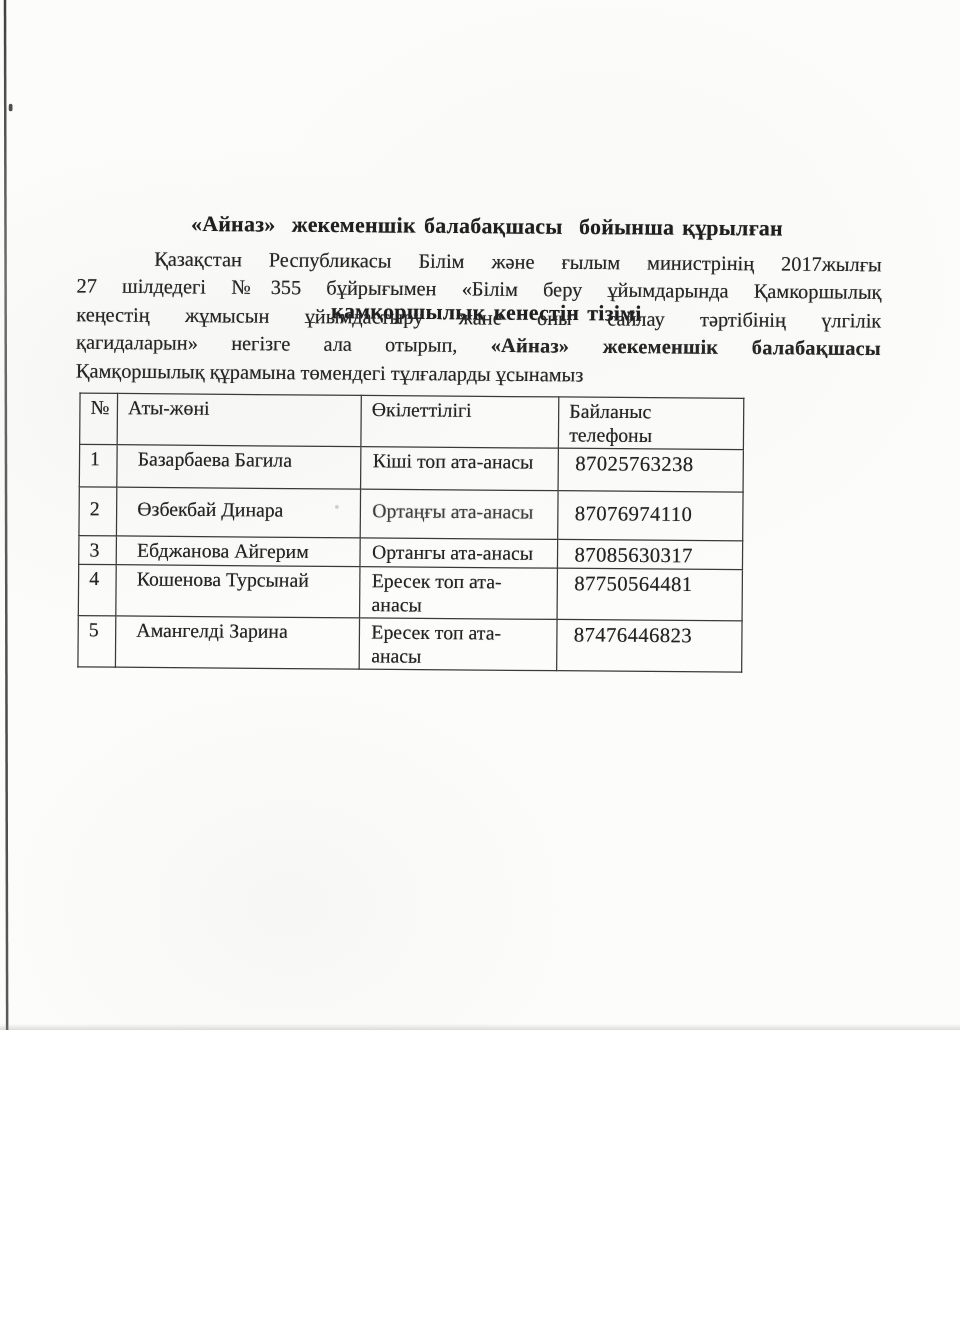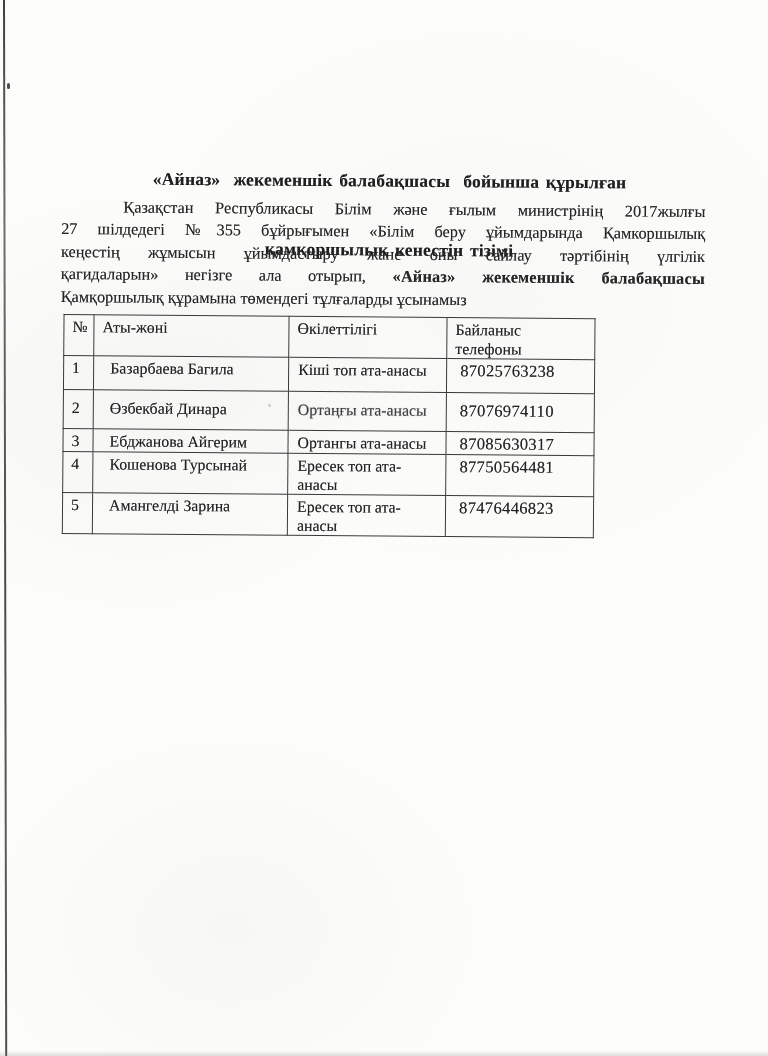--- a/index.html
+++ b/index.html
@@ -3,21 +3,21 @@
 <meta charset="utf-8">
 <style>
   html, body {
     margin: 0; padding: 0;
     width: 768px; height: 1056px;
     overflow: hidden;
     background: #ffffff;
   }
   .page {
     position: relative;
-    width: 768px; height: 1056px;
+    width: 768px; height: 824px;
     overflow: hidden;
     background:
       radial-gradient(ellipse 420px 320px at 18% 38%, rgba(205,205,205,0.14), transparent 65%),
       radial-gradient(ellipse 520px 420px at 62% 28%, rgba(214,214,214,0.10), transparent 65%),
       radial-gradient(ellipse 380px 300px at 30% 88%, rgba(210,210,210,0.12), transparent 65%),
       #fcfcfb;
     font-family: "Liberation Serif", "DejaVu Serif", serif;
     color: #242424;
   }
   .page::after {

